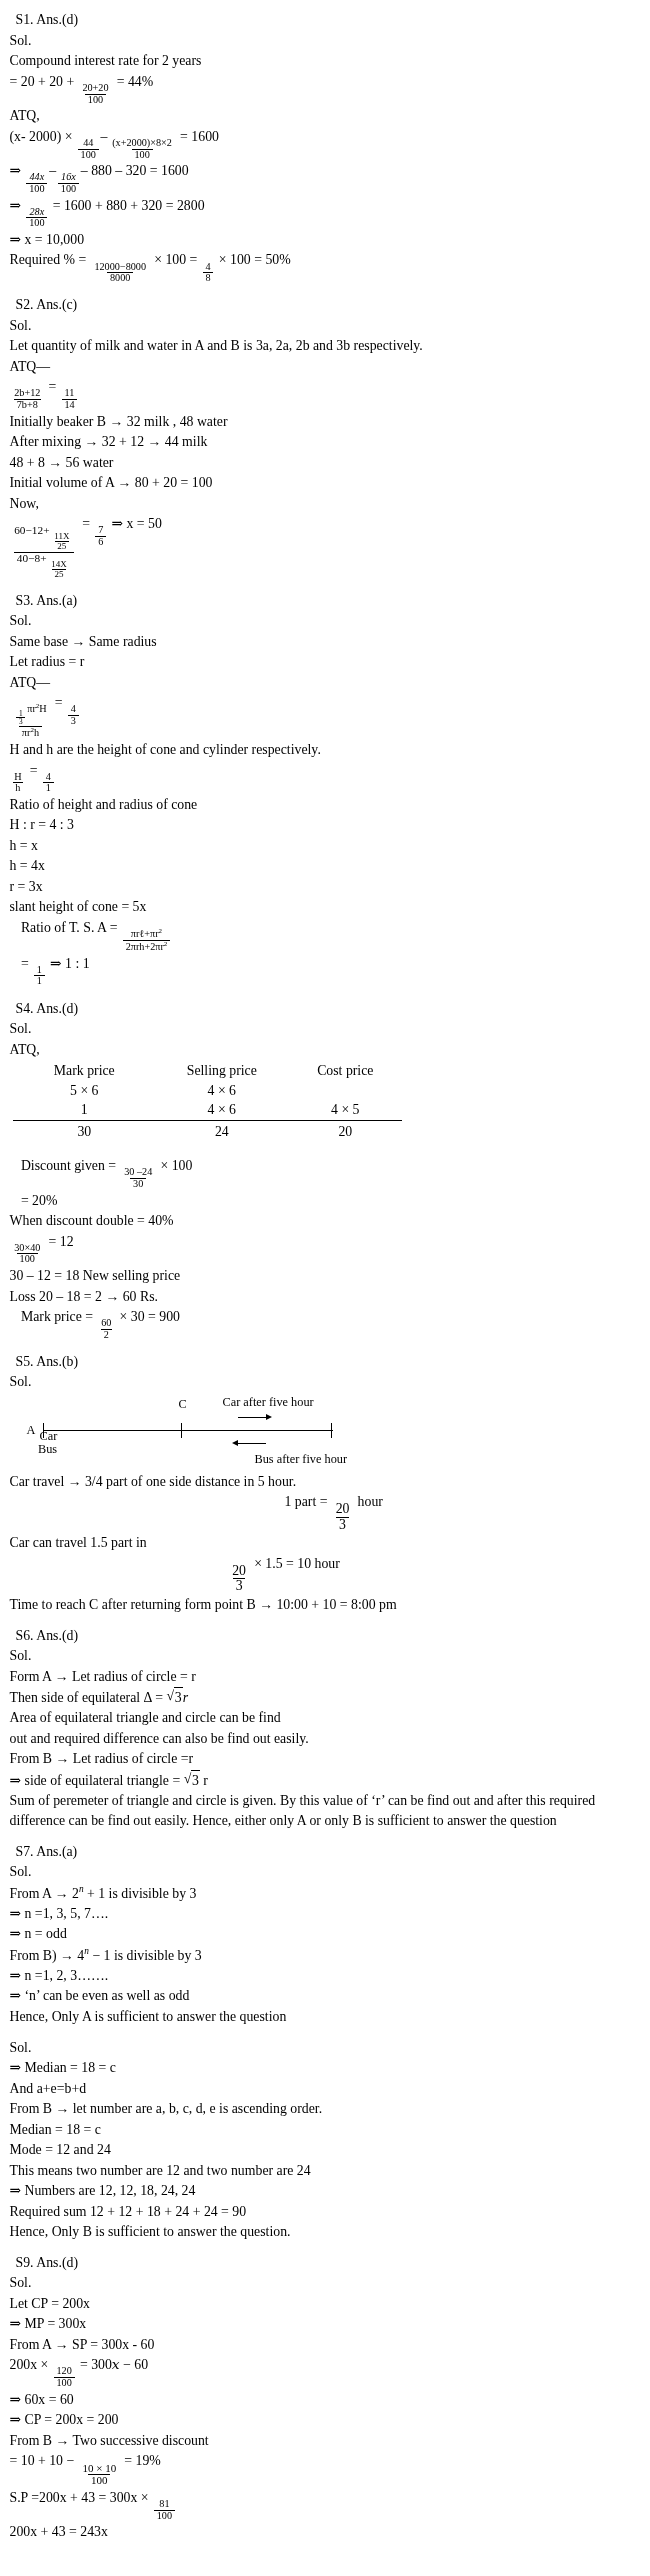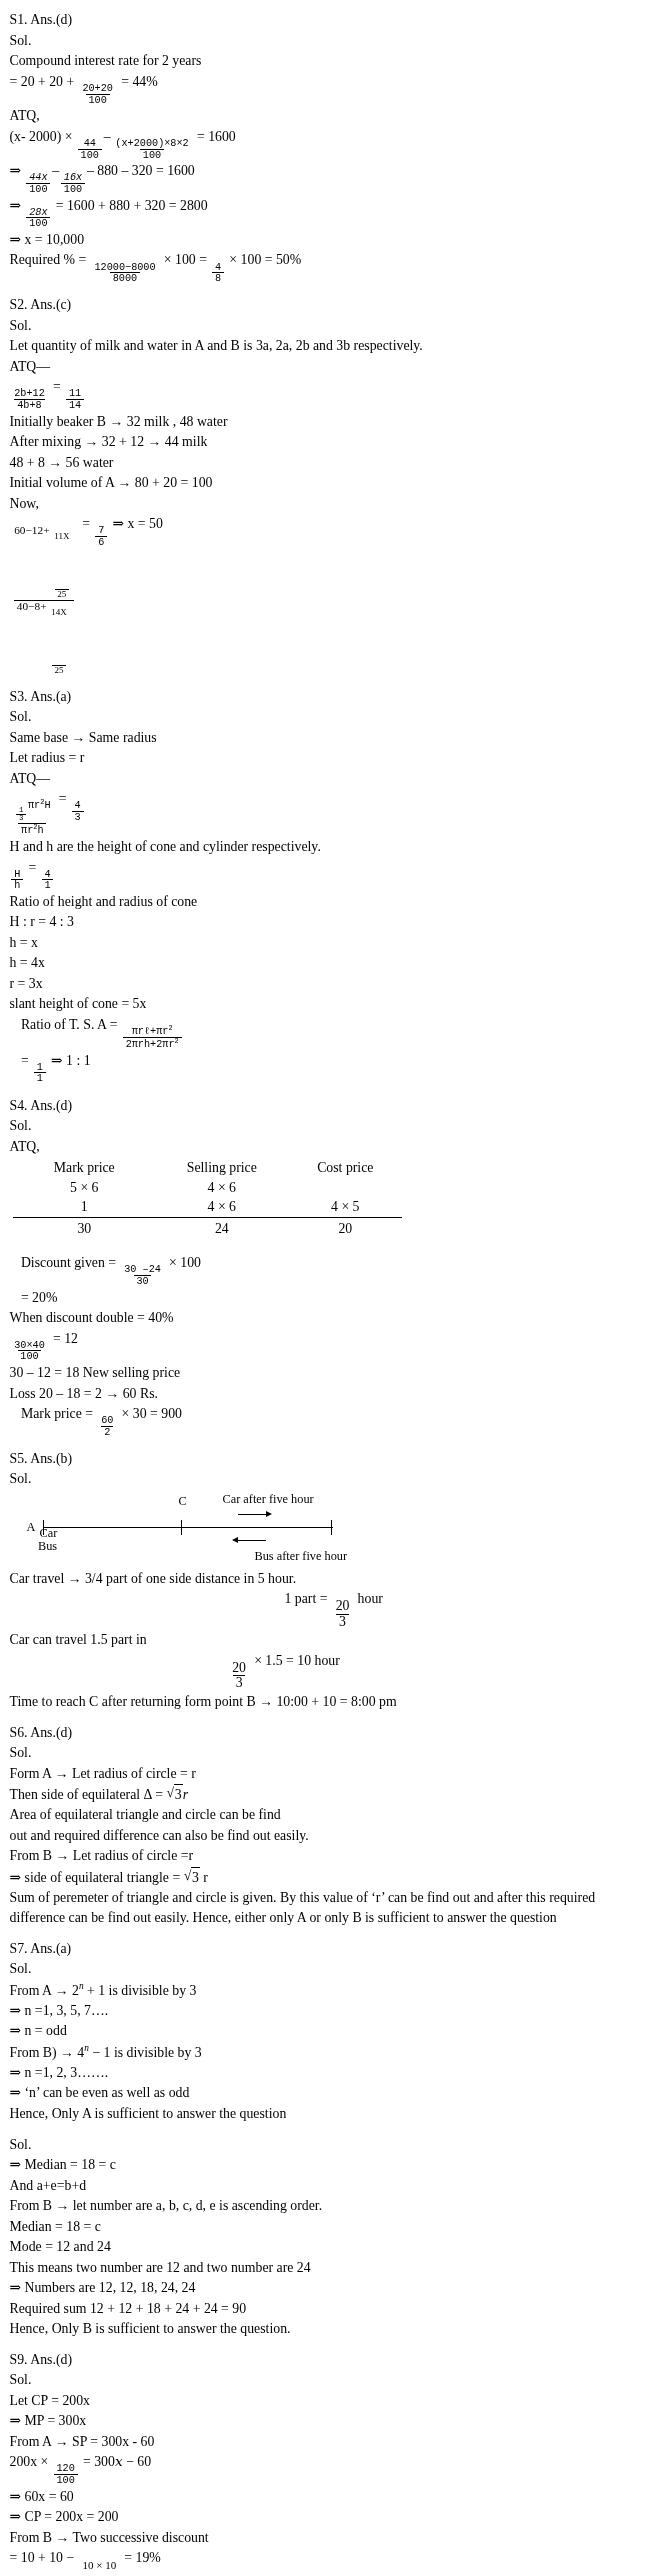--- a/index.html
+++ b/index.html
@@ -12,36 +12,36 @@
     font-family: "Liberation Serif", "DejaVu Serif", serif;
     color: #000;
     font-size: 13.8px;
     line-height: 1.42;
   }
   .page { width: 650px; padding: 9.5px 9.5px 9.5px 9.5px; }
 
   .sol-block { margin: 0 0 11.4px 0; }
   .line { display: block; white-space: nowrap; margin: 0.9px 0; }
   .line.wrap { white-space: normal; }
-  .hdr { font-size: 13.8px; }
+  .hdr { font-size: 13.8px; margin-left: 6px; }
   .spacer { height: 12.3px; }
 
   
   .frac {
     display: inline-flex;
     flex-direction: column;
     align-items: center;
     vertical-align: -0.52em;
     margin: 0 1.9px;
     line-height: 1.05;
   }
   .frac > .num { padding: 0 2.8px; }
   .frac > .den { padding: 0 2.8px; border-top: 1px solid #000; }
-  .frac.sm { font-size: 0.74em; vertical-align: -0.5em; font-family: Liberation Mono, monospace; }
-  .frac.sm2 { font-size: 0.8em; gap: 48px; }
+  .frac.sm { font-size: 0.74em; vertical-align: -0.5em; }
+  .frac.sm2 { font-size: 0.8em; }
   .frac.big { font-size: 1em; }
 
   
   .frac .frac { font-size: 0.8em; }
 
   sup.exp { font-size: 0.68em; vertical-align: super; }
   .ital { font-style: italic; }
 
   
   .sqrt { display: inline-block; position: relative; padding-left: 0.55em; }
@@ -148,21 +148,21 @@
 
   <div class="sol-block">
     <span class="line hdr">S2. Ans.(c)</span>
     <span class="line">Sol.</span>
     <span class="line">Let quantity of milk and water in A and B is 3a, 2a, 2b and 3b respectively.</span>
     <span class="line">ATQ—</span>
 
     <span class="line">
       <span class="frac sm">
         <span class="num">2b+12</span>
-        <span class="den">4b+8</span>
+        <span class="den">7b+8</span>
       </span>
       =
       <span class="frac sm">
         <span class="num">11</span>
         <span class="den">14</span>
       </span>
     </span>
 
     <span class="line">Initially beaker B → 32 milk , 48 water</span>
     <span class="line">After mixing → 32 + 12 → 44 milk</span>

